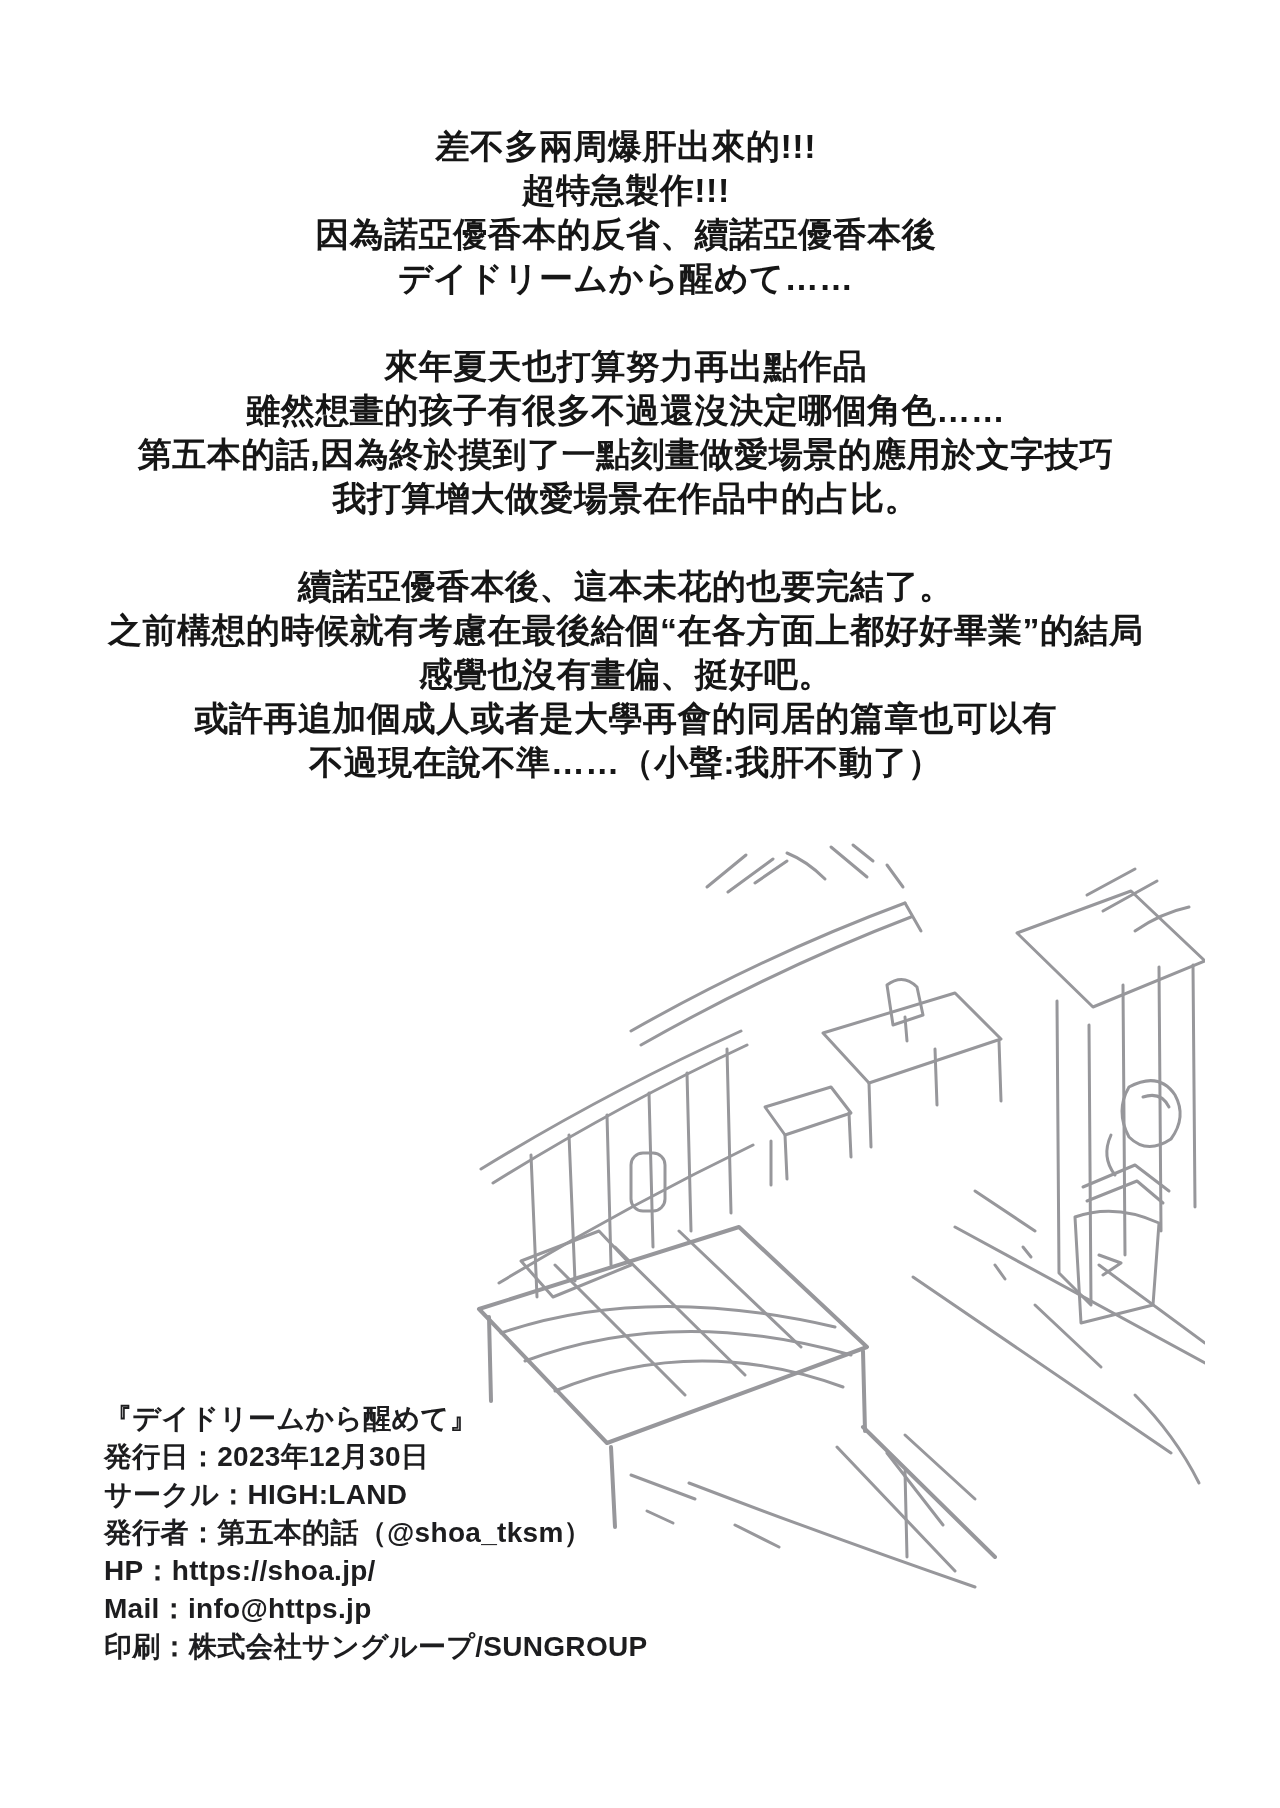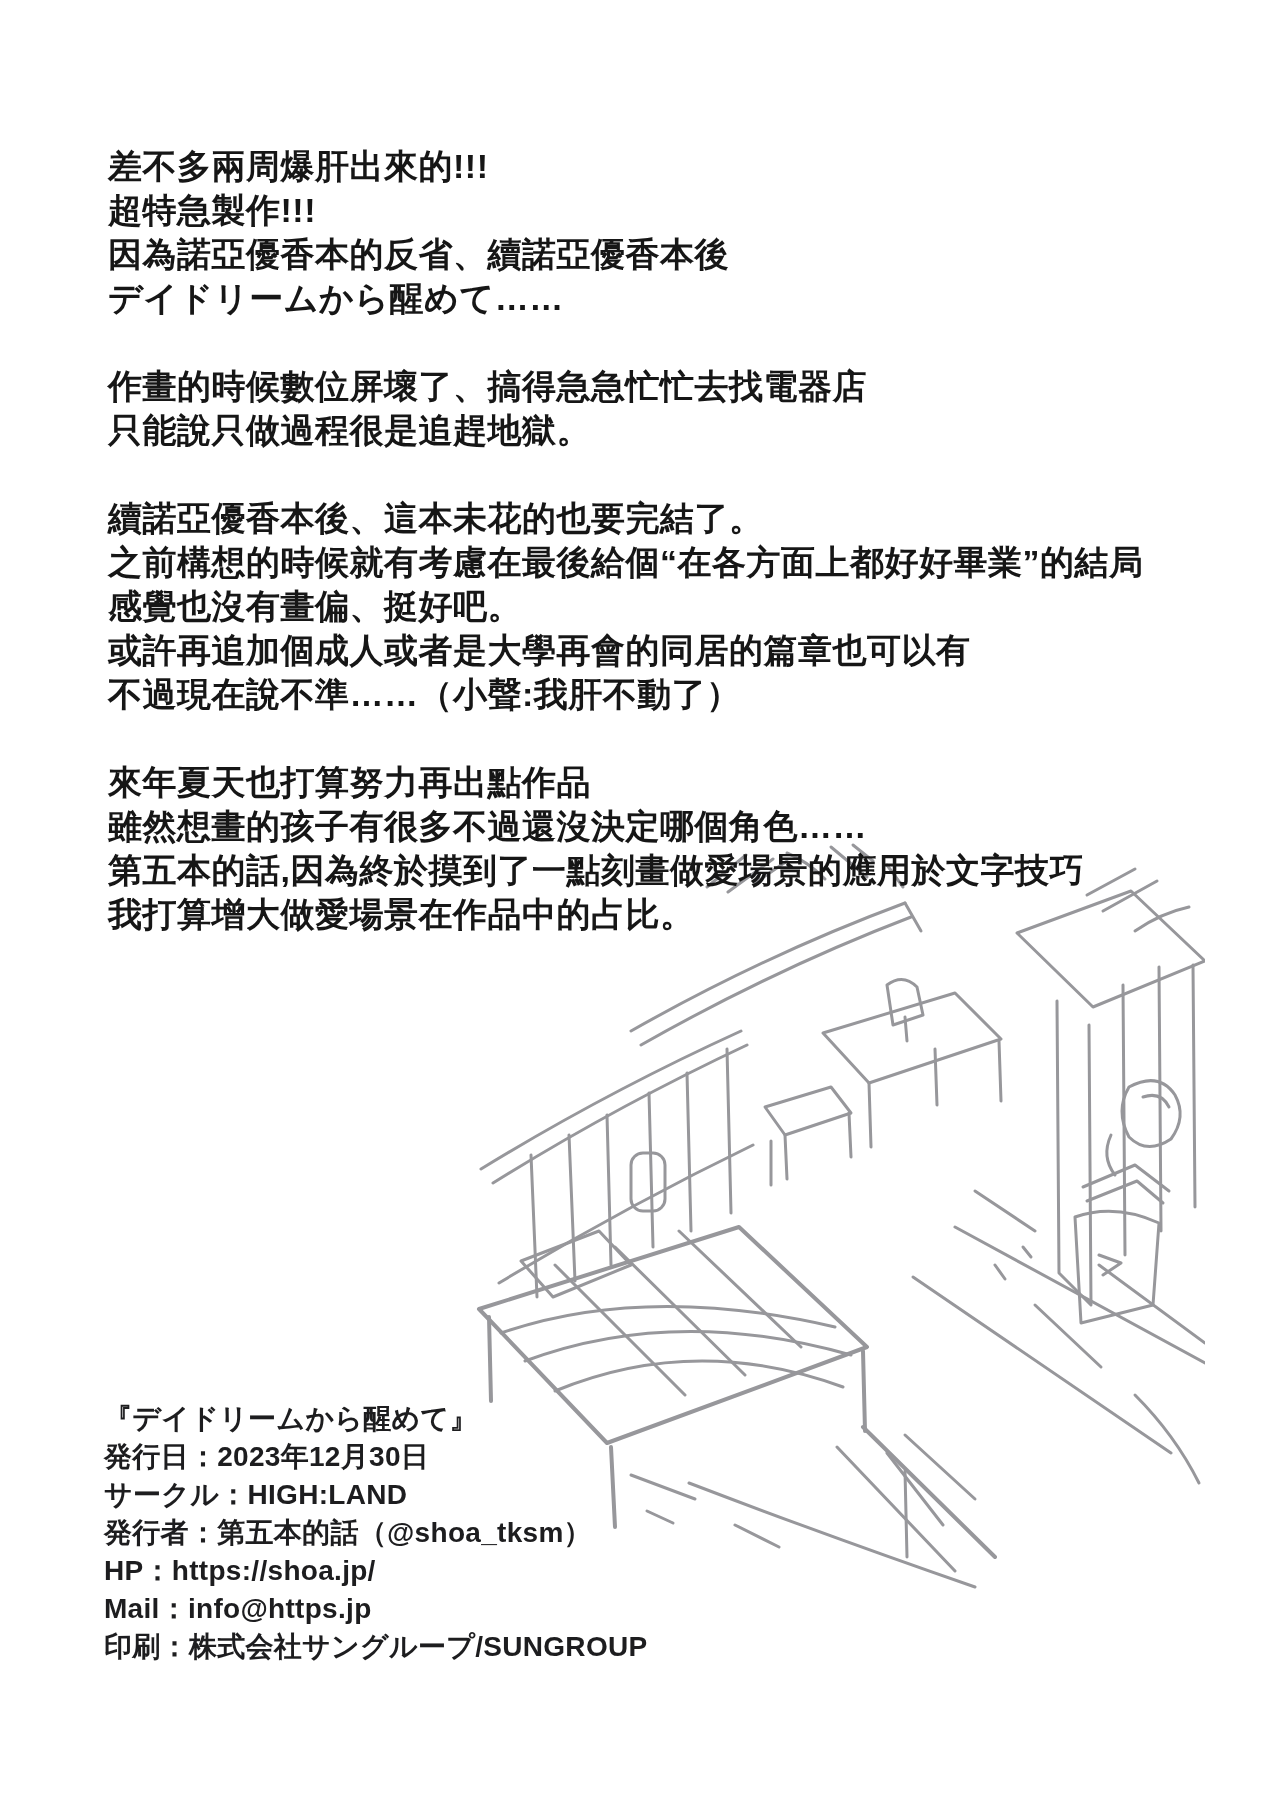--- a/index.html
+++ b/index.html
@@ -6,25 +6,26 @@
   html,body{margin:0;padding:0;}
   body{
     width:1280px;height:1808px;
     background:#ffffff;
     position:relative;
     overflow:hidden;
     font-family:"Liberation Sans","DejaVu Sans",sans-serif;
   }
   .page{position:absolute;inset:0;}
   .afterword{
-    position:absolute;left:108px;top:144px;
+    position:absolute;left:108px;top:124px;
     color:#161616;
     font-size:34px;font-weight:700;
     line-height:44px;letter-spacing:0.5px;
     z-index:2;
+    text-align:center;
   }
   .para{margin:0 0 44px 0;}
   .line{white-space:pre;}
   .sketch{
     position:absolute;left:435px;top:835px;
     z-index:1;
   }
   .colophon{
     position:absolute;left:104px;top:1400px;
     color:#1d1d1f;
@@ -39,35 +40,31 @@
 <div class="page">
 
   <div class="afterword">
     <div class="para">
       <div class="line">差不多兩周爆肝出來的!!!</div>
       <div class="line">超特急製作!!!</div>
       <div class="line">因為諾亞優香本的反省、續諾亞優香本後</div>
       <div class="line">デイドリームから醒めて……</div>
     </div>
     <div class="para">
-      <div class="line">作畫的時候數位屏壞了、搞得急急忙忙去找電器店</div>
-      <div class="line">只能說只做過程很是追趕地獄。</div>
+      <div class="line">來年夏天也打算努力再出點作品</div>
+      <div class="line">雖然想畫的孩子有很多不過還沒決定哪個角色……</div>
+      <div class="line">第五本的話,因為終於摸到了一點刻畫做愛場景的應用於文字技巧</div>
+      <div class="line">我打算增大做愛場景在作品中的占比。</div>
     </div>
     <div class="para">
       <div class="line">續諾亞優香本後、這本未花的也要完結了。</div>
       <div class="line">之前構想的時候就有考慮在最後給個“在各方面上都好好畢業”的結局</div>
       <div class="line">感覺也沒有畫偏、挺好吧。</div>
       <div class="line">或許再追加個成人或者是大學再會的同居的篇章也可以有</div>
       <div class="line">不過現在說不準……（小聲:我肝不動了）</div>
-    </div>
-    <div class="para">
-      <div class="line">來年夏天也打算努力再出點作品</div>
-      <div class="line">雖然想畫的孩子有很多不過還沒決定哪個角色……</div>
-      <div class="line">第五本的話,因為終於摸到了一點刻畫做愛場景的應用於文字技巧</div>
-      <div class="line">我打算增大做愛場景在作品中的占比。</div>
     </div>
   </div>
 
   <svg class="sketch" width="770" height="765" viewBox="0 0 770 765" xmlns="http://www.w3.org/2000/svg">
     <g stroke="#97979b" fill="none" stroke-width="3" stroke-linecap="round" stroke-linejoin="round">
 
       <path d="M272,52 L311,20"></path>
       <path d="M293,57 L338,24"></path>
       <path d="M320,48 L352,26"></path>
       <path d="M352,18 q20,8 38,26"></path>

